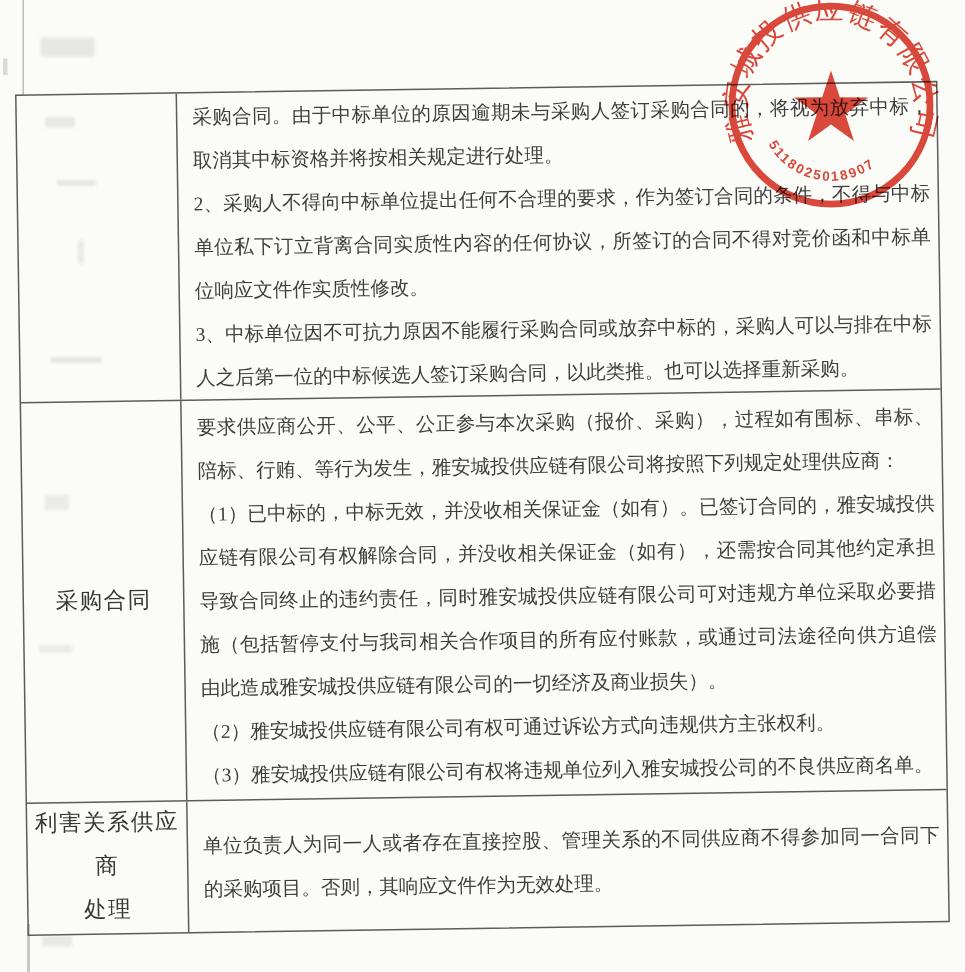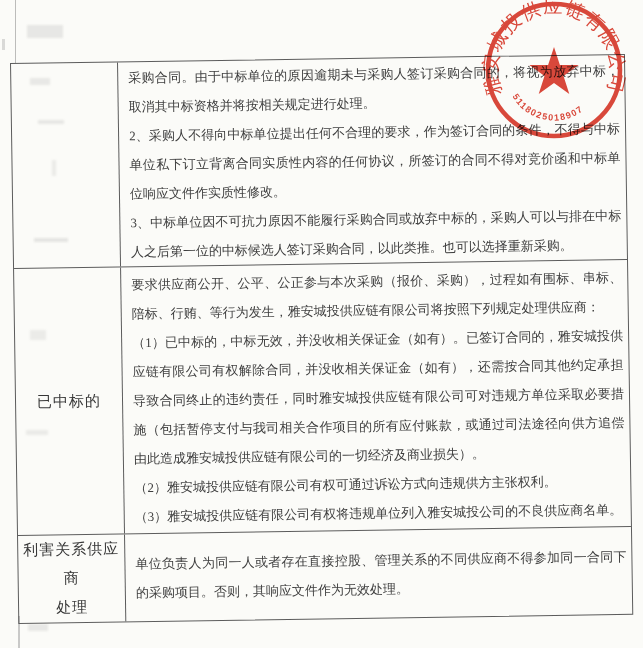--- a/index.html
+++ b/index.html
@@ -88,21 +88,21 @@
       <div class="label-cell"></div>
       <div class="content-cell">
         <p>采购合同。由于中标单位的原因逾期未与采购人签订采购合同的，将视为放弃中标，取消其中标资格并将按相关规定进行处理。</p>
         <p>2、采购人不得向中标单位提出任何不合理的要求，作为签订合同的条件，不得与中标单位私下订立背离合同实质性内容的任何协议，所签订的合同不得对竞价函和中标单位响应文件作实质性修改。</p>
         <p>3、中标单位因不可抗力原因不能履行采购合同或放弃中标的，采购人可以与排在中标人之后第一位的中标候选人签订采购合同，以此类推。也可以选择重新采购。</p>
       </div>
     </div>
 
     <div class="trow row2">
       <div class="label-cell">
-        <div>已中标的</div>
+        <div>采购合同</div>
       </div>
       <div class="content-cell">
         <p>要求供应商公开、公平、公正参与本次采购（报价、采购），过程如有围标、串标、陪标、行贿、等行为发生，雅安城投供应链有限公司将按照下列规定处理供应商：</p>
         <p>（1）已中标的，中标无效，并没收相关保证金（如有）。已签订合同的，雅安城投供应链有限公司有权解除合同，并没收相关保证金（如有），还需按合同其他约定承担导致合同终止的违约责任，同时雅安城投供应链有限公司可对违规方单位采取必要措施（包括暂停支付与我司相关合作项目的所有应付账款，或通过司法途径向供方追偿由此造成雅安城投供应链有限公司的一切经济及商业损失）。</p>
         <p>（2）雅安城投供应链有限公司有权可通过诉讼方式向违规供方主张权利。</p>
         <p>（3）雅安城投供应链有限公司有权将违规单位列入雅安城投公司的不良供应商名单。</p>
       </div>
     </div>
 
     <div class="trow row3">

